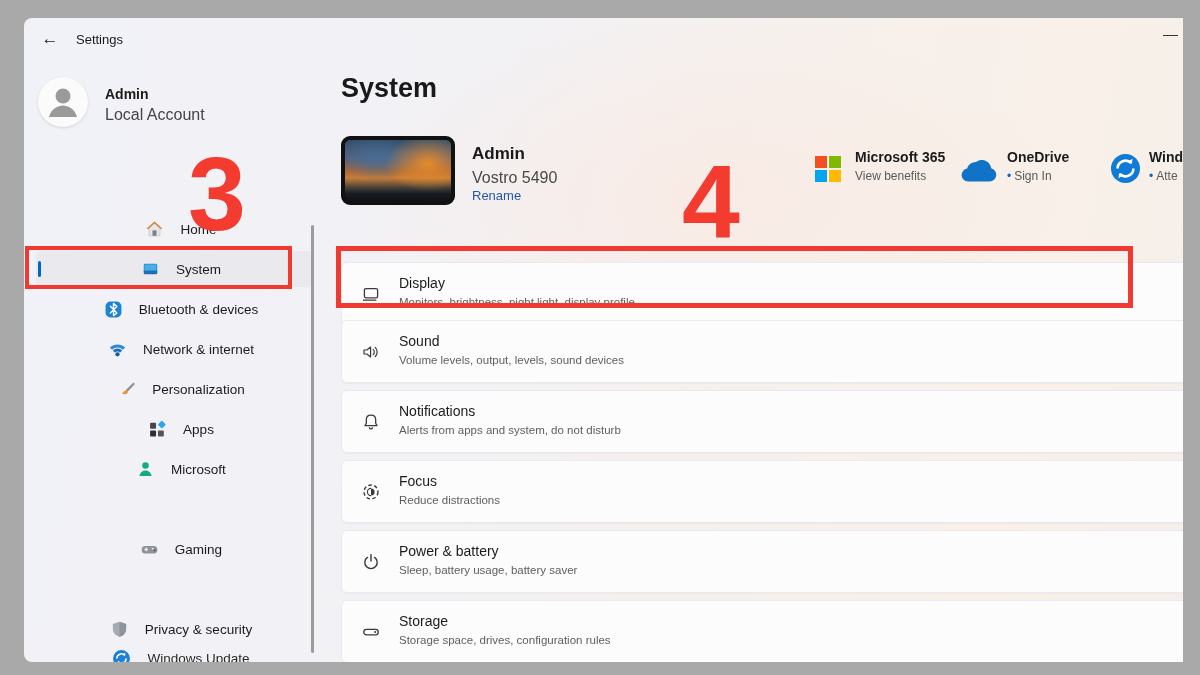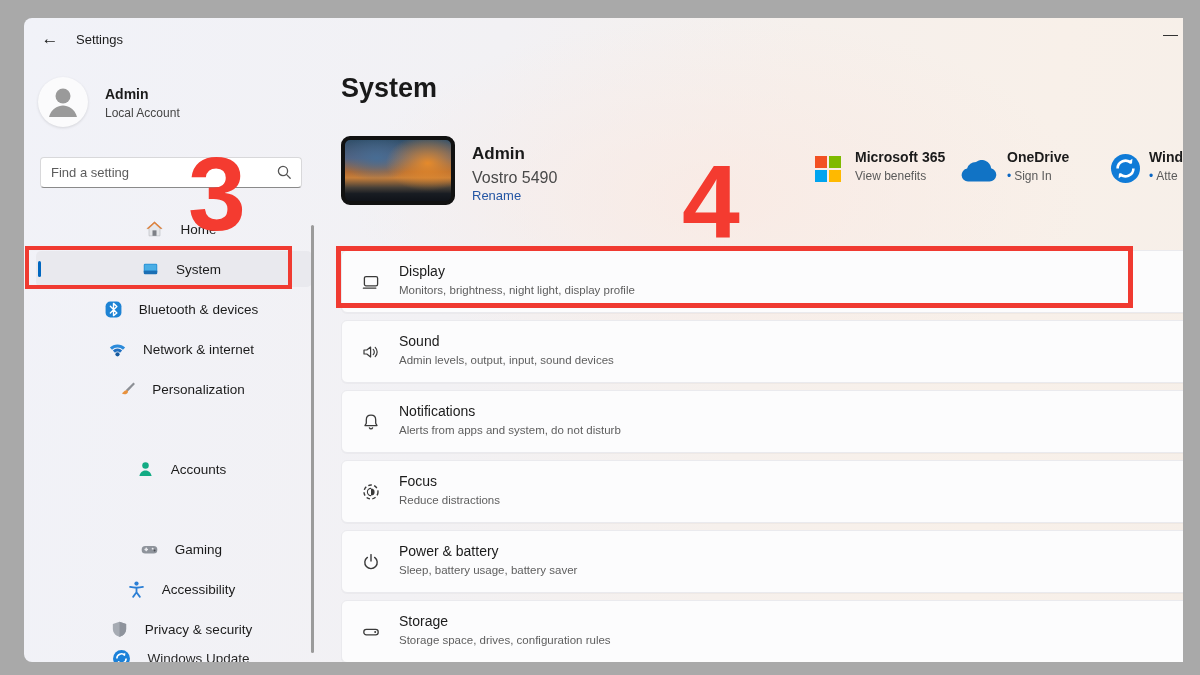--- a/index.html
+++ b/index.html
@@ -19,21 +19,21 @@
     display:flex; align-items:center; justify-content:center; }
   .tb-title { position:absolute; left:52px; top:14px; font-size:13px; font-weight:400; color:#1b1b1b; }
   .min-btn { position:absolute; left:1134px; top:2px; width:25px; height:26px; font-size:15px; color:#333;
     display:flex; align-items:center; justify-content:center; }
 
   
   .avatar { position:absolute; left:14px; top:59px; width:50px; height:50px; border-radius:50%; background:#fbfbfc;
     box-shadow:0 1px 3px rgba(0,0,0,.12); }
   .avatar svg { position:absolute; inset:0; }
   .user-name { position:absolute; left:81px; top:68px; font-size:14px; font-weight:700; color:#1b1b1b; }
-  .user-type { position:absolute; left:81px; top:88px; font-size:12px; color:#454545; }
+  .user-type { position:absolute; left:81px; top:88px; font-size:16px; color:#454545; }
 
   .searchbox { position:absolute; left:16px; top:139px; width:262px; height:31px; background:#ffffff;
     border:1px solid #d8d8da; border-bottom:1px solid #8a8a8a; border-radius:4px; }
   .searchbox input { position:absolute; left:10px; top:0; width:215px; height:29px; border:none; outline:none;
     background:transparent; font-size:13px; color:#555; font-family:"Liberation Sans",sans-serif; }
   .searchbox input::placeholder { color:#5c5c5c; opacity:1; }
   .search-glyph { position:absolute; right:8px; top:6px; }
 
   .nav-item { position:absolute; left:12px; width:276px; height:36px; border-radius:5px; display:flex;
     align-items:center; gap:16px; padding-left:14px; cursor:default;justify-content:center; }
@@ -92,29 +92,20 @@
 
     <div class="avatar">
       <svg viewBox="0 0 50 50" width="50" height="50">
         <circle cx="25" cy="19" r="7.5" fill="#9a9a9a"></circle>
         <path d="M11 40c2-8 9-11.5 14-11.5S37 32 39 40z" fill="#9a9a9a"></path>
       </svg>
     </div>
     <div class="user-name">Admin</div>
     <div class="user-type">Local Account</div>
 
-    <div class="searchbox">
-      <input type="text" placeholder="Find a setting" style="">
-      <span class="search-glyph">
-        <svg width="17" height="17" viewBox="0 0 17 17">
-            <circle cx="7" cy="7" r="4.6" fill="none" stroke="#555" stroke-width="1.3"></circle>
-            <line x1="10.4" y1="10.4" x2="14.2" y2="14.2" stroke="#555" stroke-width="1.3" stroke-linecap="round"></line>
-          </svg>
-      </span>
-    </div>
 
     <div class="nav-item" style="top:193px">
       <span class="nav-icon">
         <svg viewBox="0 0 18 18" width="19" height="19">
             <path d="M9 1.8L1.8 8.2h2V15h10.4V8.2h2z" fill="#e6e7ea" stroke="#b9bcc2" stroke-width=".6"></path>
             <path d="M9 1.5L1.5 8.3h2.1L9 3.4l5.4 4.9h2.1z" fill="#e0813a"></path>
             <rect x="7.1" y="9.8" width="3.8" height="5.2" fill="#7d8086"></rect>
           </svg>
       </span>
       <span class="nav-label">Home</span>
@@ -156,54 +147,56 @@
     <div class="nav-item" style="top:353px">
       <span class="nav-icon">
         <svg viewBox="0 0 18 18" width="19" height="19">
             <path d="M15.6 2.4L8.4 9.4l1.6 1.7 7-7.2z" fill="#8c8f95"></path>
             <path d="M8.6 9.6c-1.9.2-2.2 2.3-4 2.9 1.3 1.5 4.2 1.4 5.4-.2.7-.9.3-2-.2-2.5z" fill="#e8913c"></path>
           </svg>
       </span>
       <span class="nav-label">Personalization</span>
     </div>
 
+    <div class="nav-item" style="top:393px">
+      <span class="nav-icon">
+        <svg viewBox="0 0 18 18" width="19" height="19">
+            <rect x="2" y="2.6" width="5.6" height="5.6" rx=".8" fill="#45464a"></rect>
+            <rect x="2" y="10" width="5.6" height="5.6" rx=".8" fill="#2e2f33"></rect>
+            <rect x="9.4" y="10" width="5.6" height="5.6" rx=".8" fill="#55565b"></rect>
+            <rect x="10.4" y="1.6" width="5.4" height="5.4" rx=".8" fill="#2ea3f2" transform="rotate(45 13.1 4.3)"></rect>
+          </svg>
+      </span>
+      <span class="nav-label">Apps</span>
+    </div>
 
     <div class="nav-item" style="top:433px">
       <span class="nav-icon">
         <svg viewBox="0 0 18 18" width="19" height="19">
             <circle cx="9" cy="5.2" r="3.1" fill="#12ab84"></circle>
             <path d="M3.2 15.2c.8-3.6 3.4-5.2 5.8-5.2s5 1.6 5.8 5.2z" fill="#12ab84"></path>
           </svg>
       </span>
-      <span class="nav-label">Accounts</span>
+      <span class="nav-label">Microsoft</span>
     </div>
 
 
     <div class="nav-item" style="top:513px">
       <span class="nav-icon">
         <svg viewBox="0 0 18 18" width="19" height="19">
             <rect x="1.6" y="5.6" width="14.8" height="7.2" rx="3.4" fill="#8e939b"></rect>
             <rect x="4.2" y="8.2" width="3.4" height="1.4" rx=".4" fill="#e9eaee"></rect>
             <rect x="5.2" y="7.2" width="1.4" height="3.4" rx=".4" fill="#e9eaee"></rect>
             <circle cx="12" cy="8.2" r=".9" fill="#e9eaee"></circle>
             <circle cx="13.8" cy="10" r=".9" fill="#4a4d52"></circle>
           </svg>
       </span>
       <span class="nav-label">Gaming</span>
     </div>
 
-    <div class="nav-item" style="top:553px">
-      <span class="nav-icon">
-        <svg viewBox="0 0 18 18" width="19" height="19">
-            <circle cx="9" cy="3.4" r="2" fill="#2b7fd5"></circle>
-            <path d="M2.9 6.6c4 1 8.2 1 12.2 0M9 7.4v4.2M9 11.6l-3.2 4.4M9 11.6l3.2 4.4" stroke="#2b7fd5" stroke-width="1.7" fill="none" stroke-linecap="round" stroke-linejoin="round"></path>
-          </svg>
-      </span>
-      <span class="nav-label">Accessibility</span>
-    </div>
 
     <div class="nav-item" style="top:593px">
       <span class="nav-icon">
         <svg viewBox="0 0 18 18" width="19" height="19">
             <path d="M9 1.6l6.3 2.2v4.6c0 4-2.7 6.6-6.3 7.6-3.6-1-6.3-3.6-6.3-7.6V3.8z" fill="#a6abb3"></path>
             <path d="M9 1.6l6.3 2.2v4.6c0 4-2.7 6.6-6.3 7.6z" fill="#8e939c"></path>
           </svg>
       </span>
       <span class="nav-label">Privacy &amp; security</span>
     </div>
@@ -258,40 +251,40 @@
           <path d="M7.6 15.5a7.9 7.9 0 0 1 13.6-5.4M23.4 15.5a7.9 7.9 0 0 1-13.6 5.4" fill="none" stroke="#fff" stroke-width="2.6"></path>
           <path d="M22.4 5.8l-.4 5-4.5-1.8z" fill="#fff"></path>
           <path d="M8.6 25.2l.4-5 4.5 1.8z" fill="#fff"></path>
         </svg>
       <div style="margin-left:39px">
         <div class="promo-title">Wind</div>
         <div class="promo-sub"><span class="dot">•</span><span>Atte</span></div>
       </div>
     </div>
 
-    <div class="srow" style="top:232px">
+    <div class="srow" style="top:244px">
       <span class="ric">
         <svg viewBox="0 0 20 20" width="20" height="20">
             <rect x="3.4" y="4.6" width="13.2" height="9.2" rx="1.6" fill="none" stroke="currentColor" stroke-width="1.3"></rect>
             <path d="M2.4 16.2h12.4" stroke="currentColor" stroke-width="1.3" stroke-linecap="round" fill="none"></path>
           </svg>
       </span>
       <div class="rtitle">Display</div>
       <div class="rsub">Monitors, brightness, night light, display profile</div>
     </div>
 
     <div class="srow" style="top:302px">
       <span class="ric">
         <svg viewBox="0 0 20 20" width="20" height="20">
             <path d="M3 8v4h2.8L9.6 15V5L5.8 8z" fill="none" stroke="currentColor" stroke-width="1.2" stroke-linejoin="round"></path>
             <path d="M12.2 7.4a3.6 3.6 0 0 1 0 5.2M14.2 5.4a6.4 6.4 0 0 1 0 9.2" fill="none" stroke="currentColor" stroke-width="1.2" stroke-linecap="round"></path>
           </svg>
       </span>
       <div class="rtitle">Sound</div>
-      <div class="rsub">Admin levels, output, input, sound devices</div>
+      <div class="rsub">Volume levels, output, levels, sound devices</div>
     </div>
 
     <div class="srow" style="top:372px">
       <span class="ric">
         <svg viewBox="0 0 20 20" width="20" height="20">
             <path d="M10 3.2c-2.9 0-4.7 2-4.7 4.8v3.2L4 13.6h12l-1.3-2.4V8c0-2.8-1.8-4.8-4.7-4.8z" fill="none" stroke="currentColor" stroke-width="1.3" stroke-linejoin="round"></path>
             <path d="M8.4 15.8a1.7 1.7 0 0 0 3.2 0" fill="none" stroke="currentColor" stroke-width="1.3" stroke-linecap="round"></path>
           </svg>
       </span>
       <div class="rtitle">Notifications</div>

